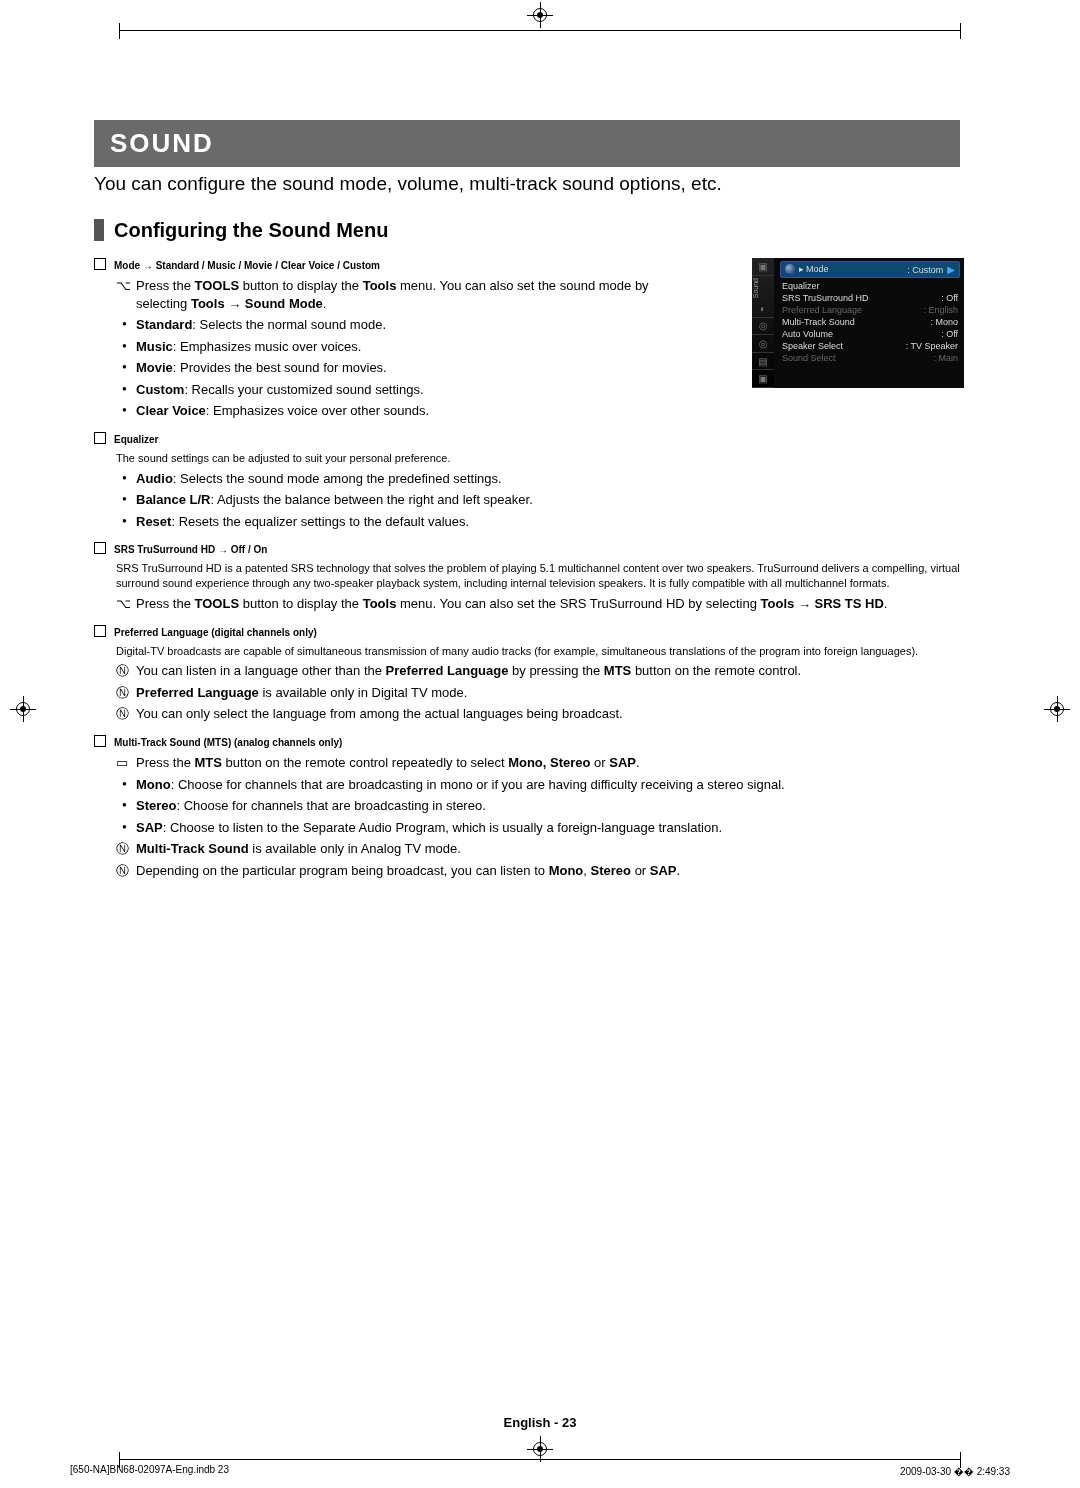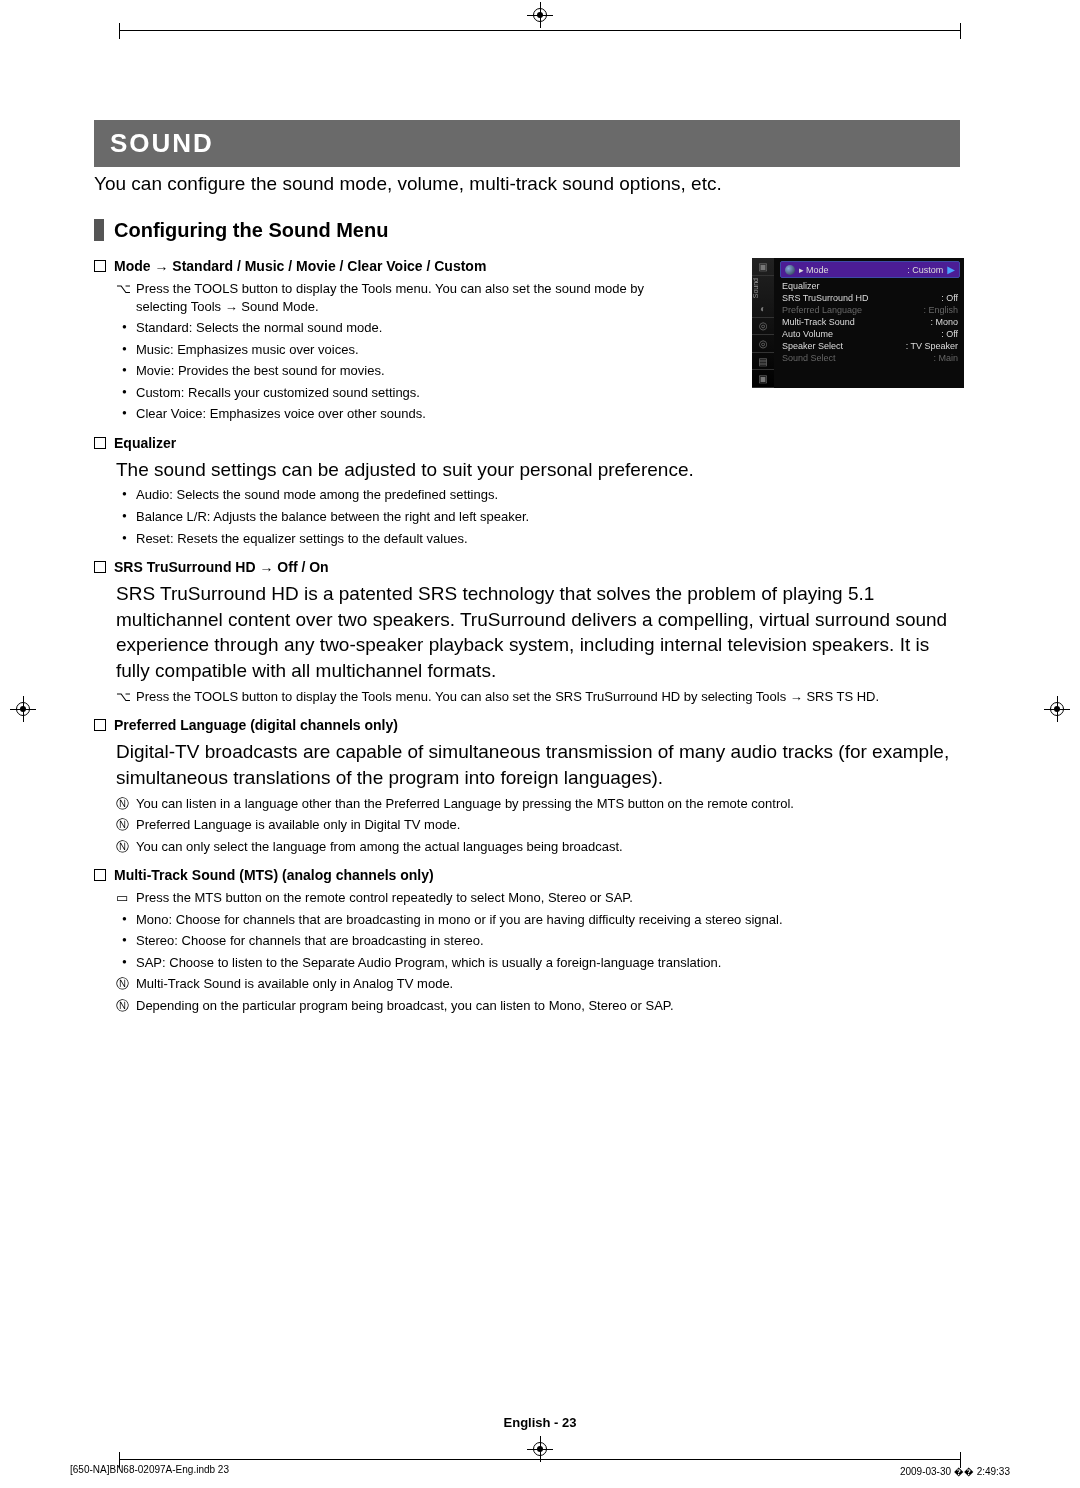--- a/index.html
+++ b/index.html
@@ -20,38 +20,38 @@
   .reg-left  { left: 14px; top: 700px; }
   .reg-right { right: 14px; top: 700px; }
   .reg-bot   { bottom: 30px; left: 50%; transform: translateX(-50%); }
 
   .banner { background: #6a6a6a; color: #fff; font-weight: bold; font-size: 26px; letter-spacing: 2px; padding: 8px 16px; margin-bottom: 6px; }
   .intro { font-size: 19px; margin-bottom: 24px; }
   .section-h { display: flex; align-items: flex-start; font-size: 20px; font-weight: bold; margin-bottom: 16px; }
   .section-h .bar { width: 10px; height: 22px; background: #555; margin-right: 10px; }
 
   .content { position: relative; }
-  .sub { font-size: 14px; font-weight: bold; margin: 12px 0 6px 0; }
+  .sub { font-size: 10px; font-weight: bold; margin: 12px 0 6px 0; }
   .sub .sq { display: inline-block; width: 12px; height: 12px; border: 1.5px solid #000; margin-right: 8px; vertical-align: -1px; }
-  .body-text { font-size: 19px; margin-left: 22px; margin-bottom: 4px; line-height: 1.35; }
+  .body-text { font-size: 11px; margin-left: 22px; margin-bottom: 4px; line-height: 1.35; }
   .iconline { font-size: 13px; margin-left: 22px; margin-bottom: 4px; line-height: 1.35; display: flex; }
   .iconline .ic { flex: 0 0 20px; }
   .iconline .tx { flex: 1; }
   .bullets { margin-left: 42px; }
   .bullets li { font-size: 13px; margin-bottom: 4px; line-height: 1.35; list-style: none; position: relative; }
   .bullets li::before { content: "●"; font-size: 8px; position: absolute; left: -14px; top: 3px; }
-  b { font-weight: normal; }
+  b { font-weight: bold; }
 
   .osd { position: absolute; right: -4px; top: 0; width: 212px; height: 130px; background: #0a0a0a; color: #dcdcdc; font-size: 9px; display: flex; }
   .osd-left { width: 22px; background: linear-gradient(#222,#000); display: flex; flex-direction: column; }
   .osd-left .tab { width: 22px; height: 18px; border-bottom: 1px solid #333; display: flex; align-items: center; justify-content: center; font-size: 10px; color: #777; }
   .osd-left .sound-label { writing-mode: vertical-rl; transform: rotate(180deg); font-size: 7px; color: #999; text-align: center; padding: 2px 0; }
   .osd-main { flex: 1; padding: 3px 4px 3px 6px; position: relative; }
   .osd-row { display: flex; justify-content: space-between; padding: 1px 2px; }
-  .osd-row.hl { background: #4c1d95; border: 1px solid #3e4aa6; border-radius: 2px; padding: 2px 4px; margin-bottom: 2px; align-items: center; }
+  .osd-row.hl { background: #0c4a6e; border: 1px solid #3e4aa6; border-radius: 2px; padding: 2px 4px; margin-bottom: 2px; align-items: flex-start; }
   .osd-row.dim { color: #666; }
   .osd-arrow { color: #4aa3ff; font-size: 10px; margin-left: 4px; }
   .osd-dot { display: inline-block; width: 10px; height: 10px; border-radius: 50%; background: radial-gradient(circle at 35% 35%, #8ad, #234); margin-right: 4px; vertical-align: -2px; }
 
   .footer { position: absolute; bottom: 58px; left: 0; right: 0; text-align: center; font-weight: bold; font-size: 13px; }
   .printline { position: absolute; left: 70px; right: 70px; bottom: 10px; display: flex; justify-content: space-between; font-size: 10px; color: #000; }
 </style>
 </head>
 <body>
 

